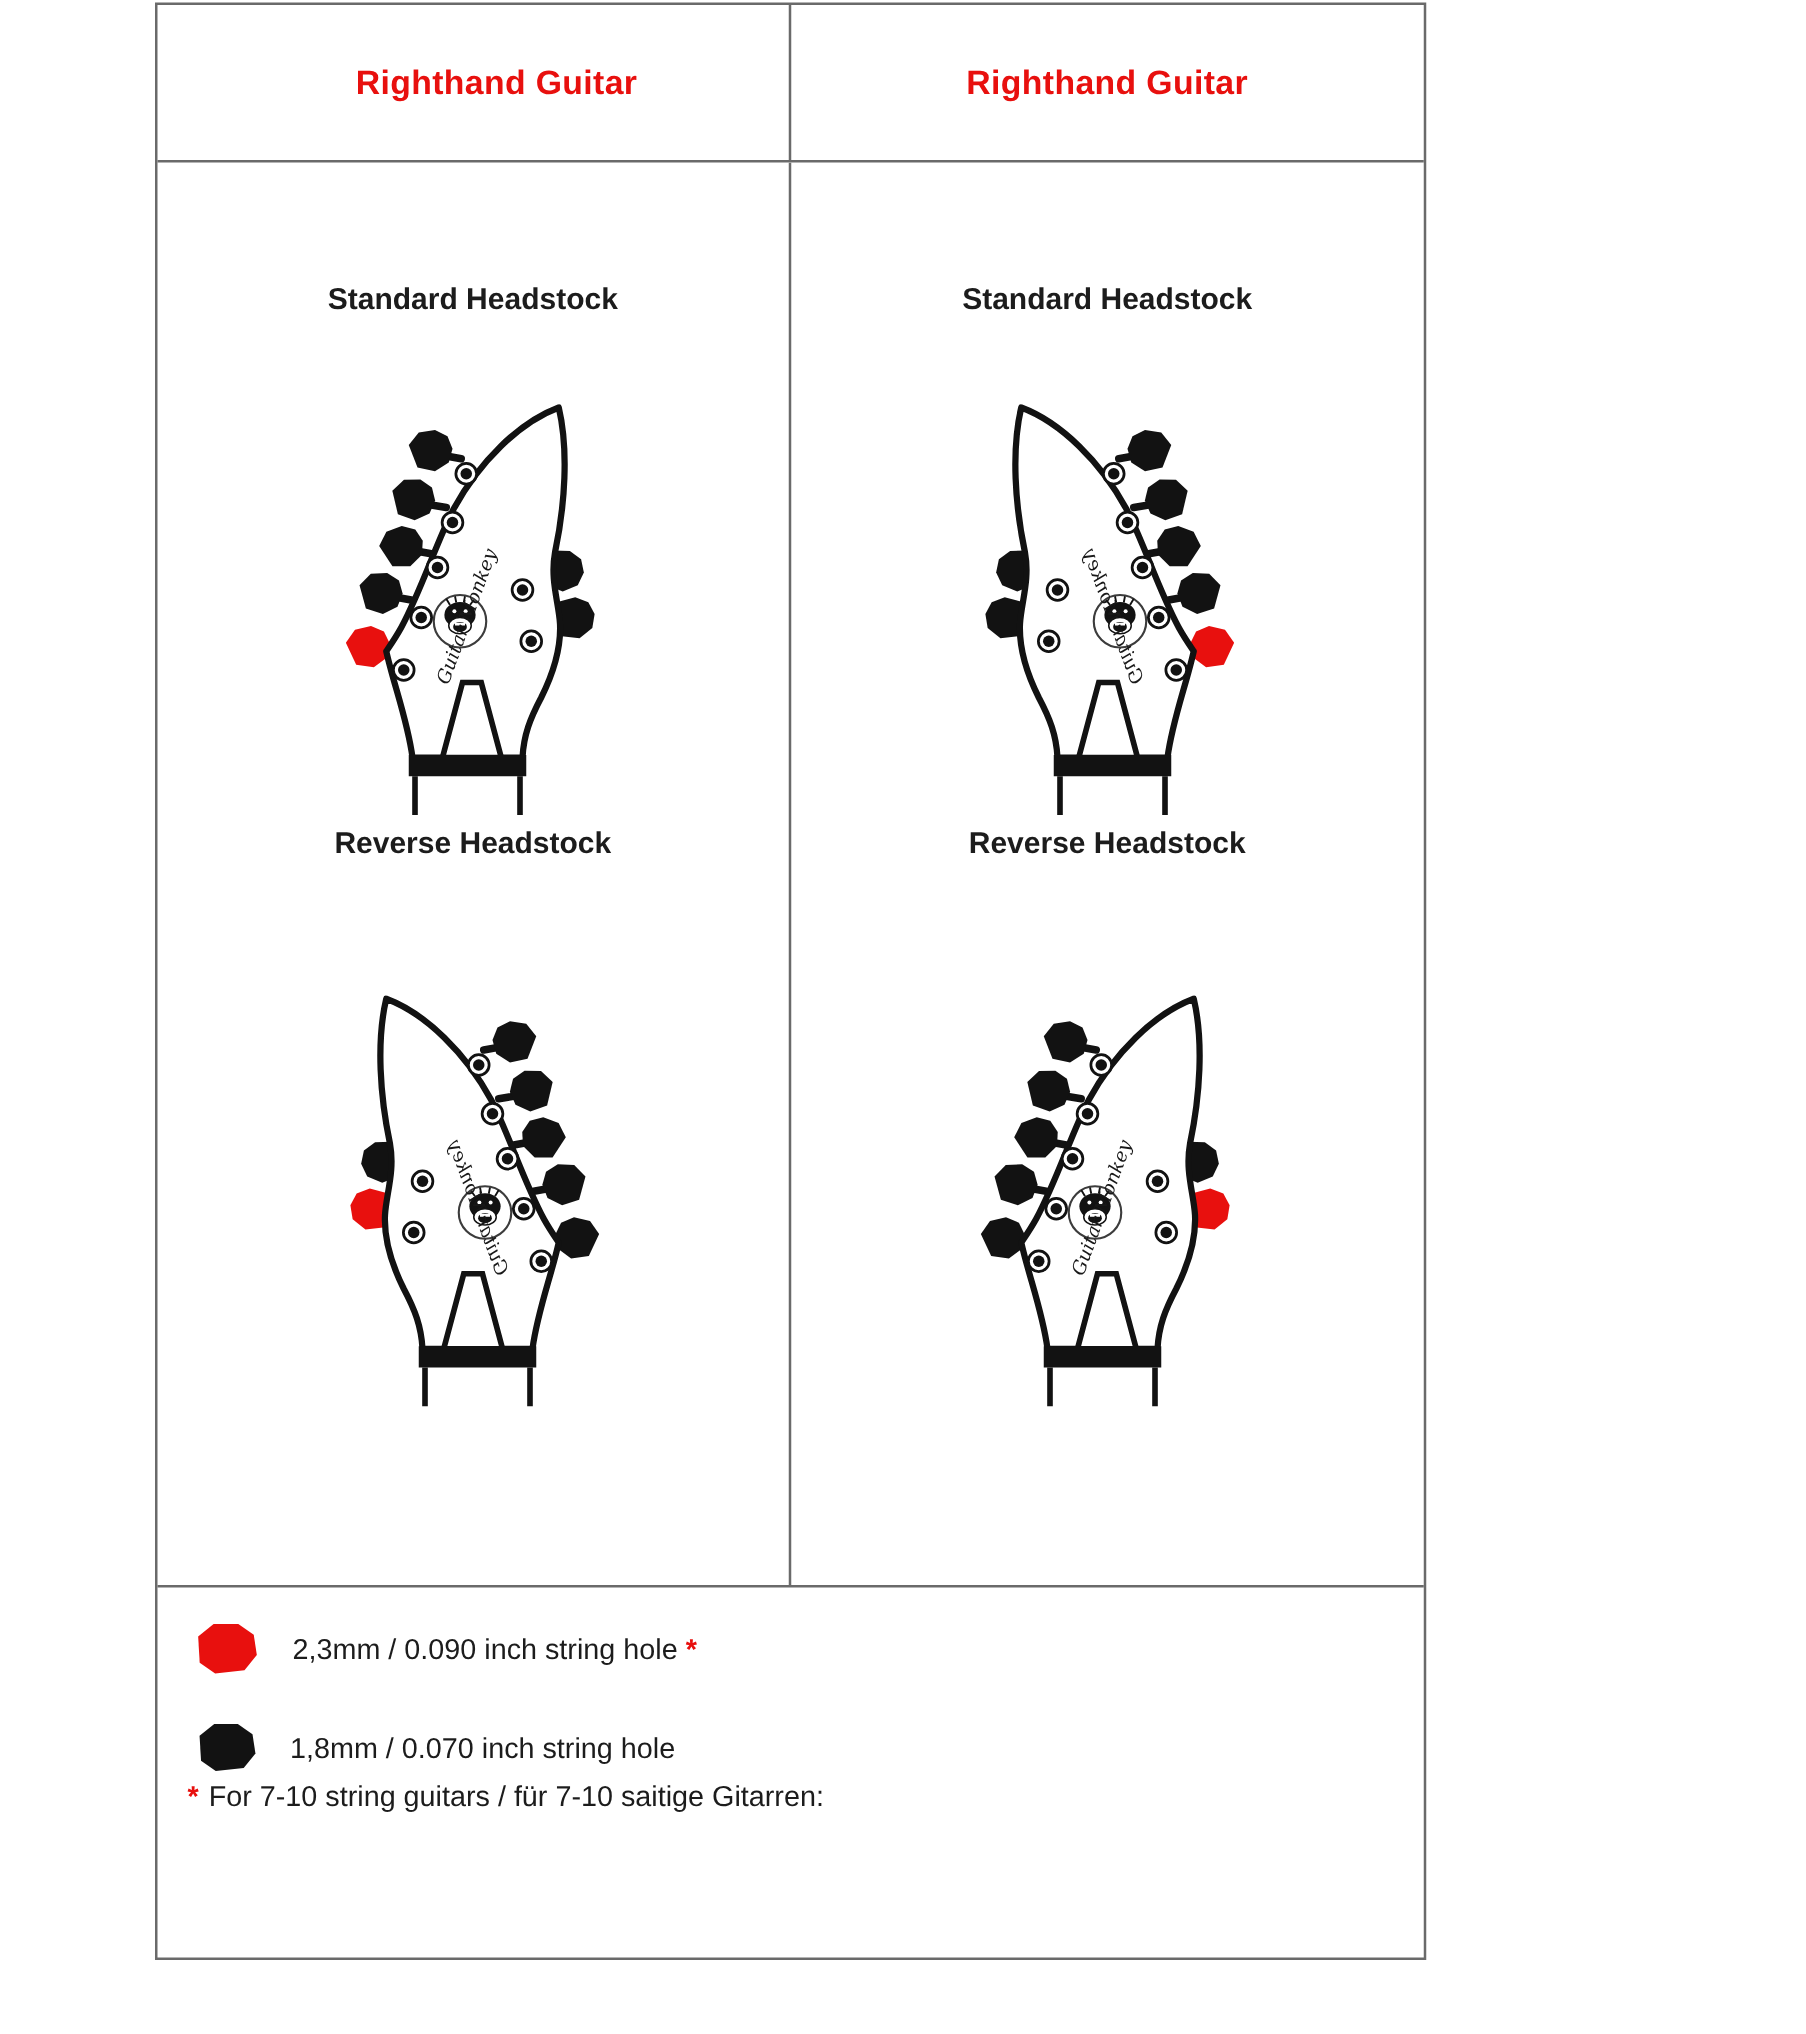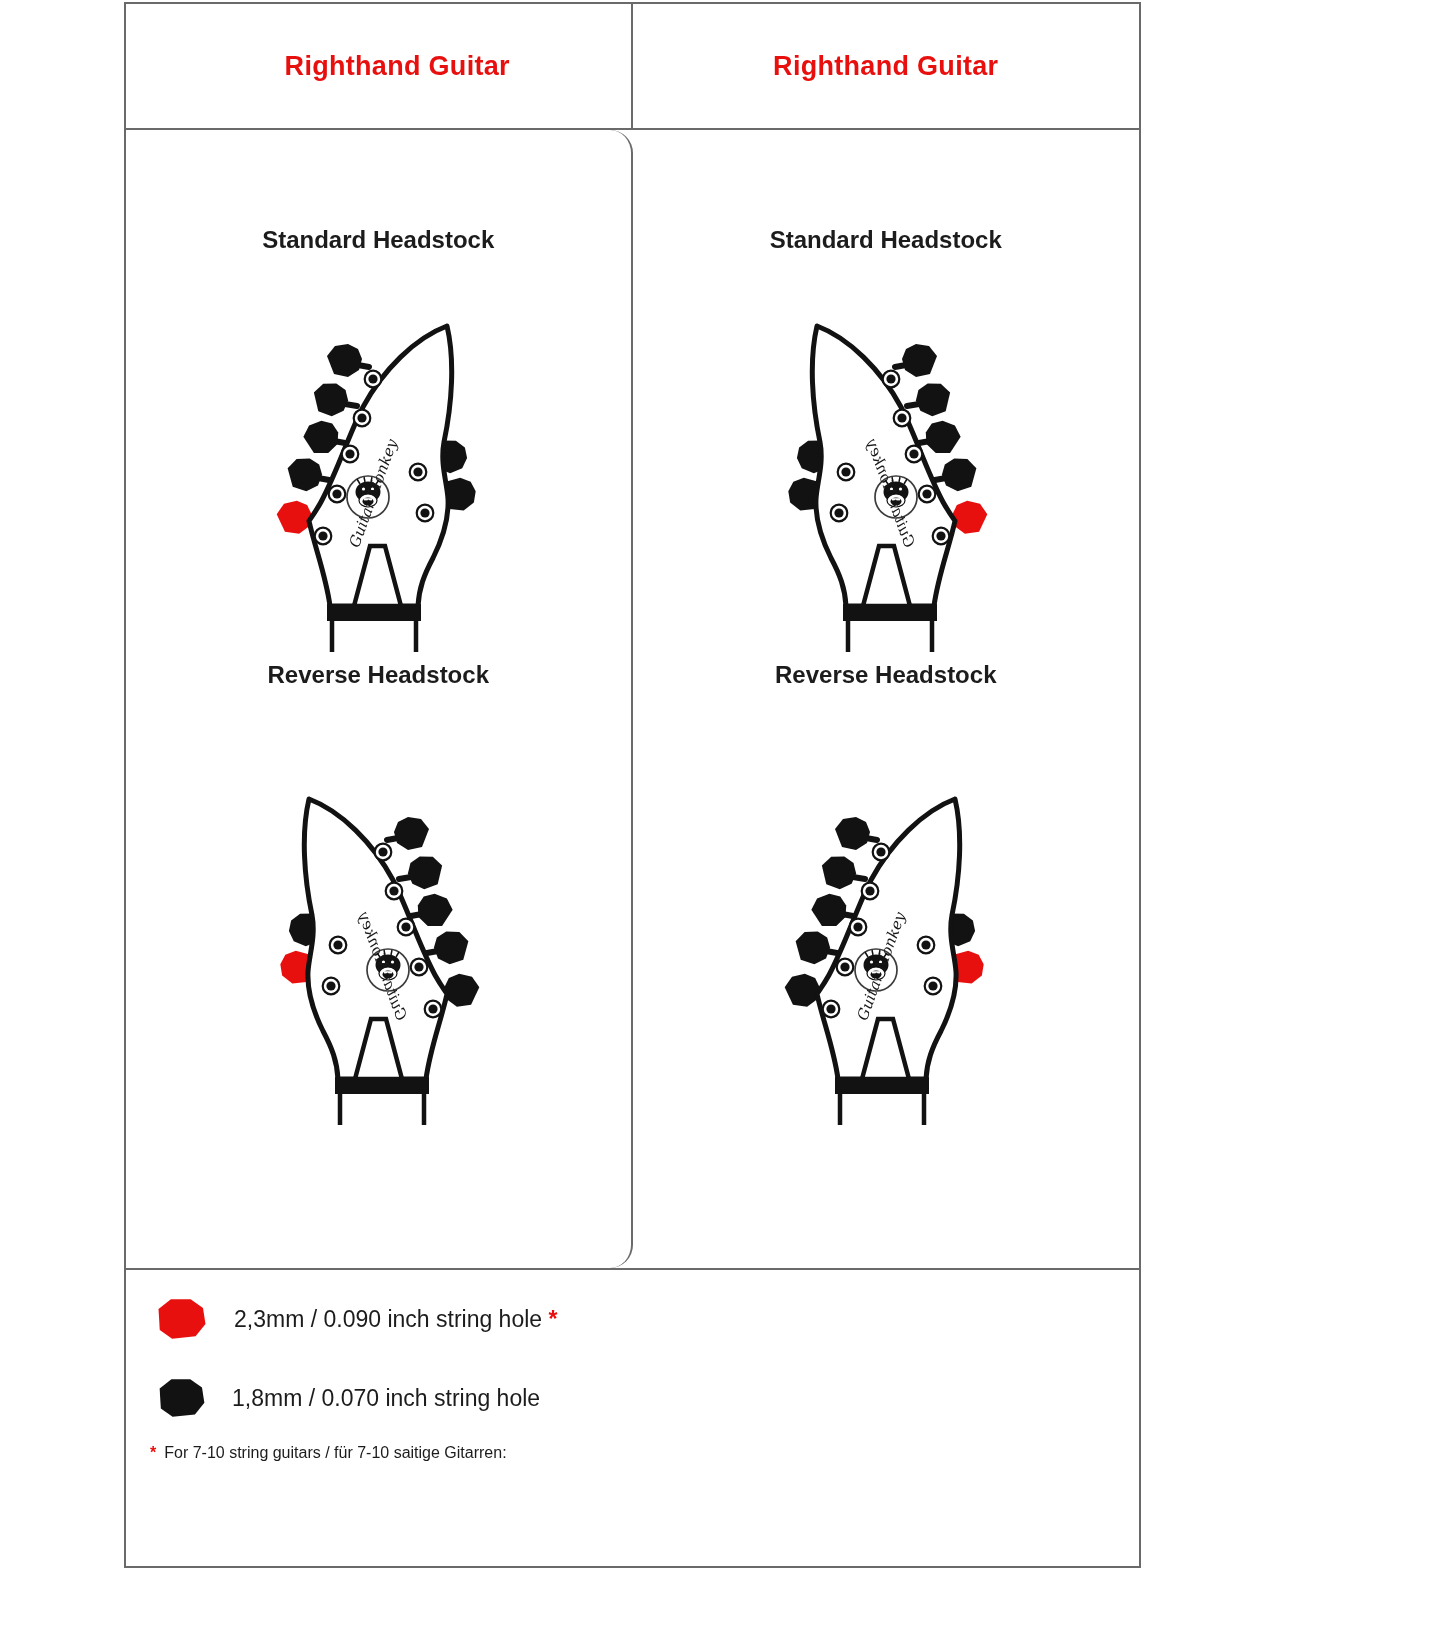--- a/index.html
+++ b/index.html
@@ -30,42 +30,42 @@
   .header-cell.first{border-right:2px solid var(--border);padding-left:38px;}
   .column-title{
     font-size:27px;font-weight:700;color:var(--red);letter-spacing:.3px;
   }
   .diagram-row{
     flex:0 0 1140px;
     display:grid;grid-template-columns:1fr 1fr;
     border-bottom:2px solid var(--border);
     overflow:hidden;
   }
-  .diagram-cell{display:flex;flex-direction:column;align-items:center;border-radius:23px;}
+  .diagram-cell{display:flex;flex-direction:column;align-items:center;}
   .diagram-cell.first{border-right:2px solid var(--border);}
   .figure-label{
     font-size:24px;font-weight:700;color:var(--text);line-height:30px;
   }
   .label-standard{margin-top:95px;}
   .svg-slot-standard{margin-top:37px;}
   .label-reverse{}
   .svg-slot-reverse{margin-top:75px;}
   .headstock-slot{width:230px;height:368px;}
 
   
   .legend-row{flex:1 1 auto;position:relative;}
   .legend-item{position:absolute;display:flex;align-items:center;}
   .legend-item-red{left:30px;top:28px;}
   .legend-item-black{left:32px;top:108px;}
   .legend-swatch{display:block;}
   .legend-label{font-size:23px;margin-left:26px;white-space:nowrap;}
   .red-octagon{fill:var(--red);}
   .black-octagon{fill:var(--ink);}
   .red-star{color:var(--red);font-weight:700;}
-  .footnote{position:absolute;left:24px;top:168px;font-size:16px;line-height:30px;}
+  .footnote{position:absolute;left:24px;top:152px;font-size:23px;line-height:30px;}
   .footnote .indent{padding-left:25px;}
   .footnote .fn-star{color:var(--red);font-weight:700;padding-right:8px;}
 
   
   .headstock{display:block;width:230px;height:368px;}
   .headstock.mirrored{transform:scaleX(-1);}
   .headstock .body{fill:#ffffff;stroke:var(--ink);stroke-width:5;stroke-linejoin:round;}
   .headstock .stem{stroke:var(--ink);stroke-width:6;stroke-linecap:round;}
   .headstock .tuner{fill:var(--ink);}
   .headstock.variant-standard .tuner-L5{fill:var(--red);}

